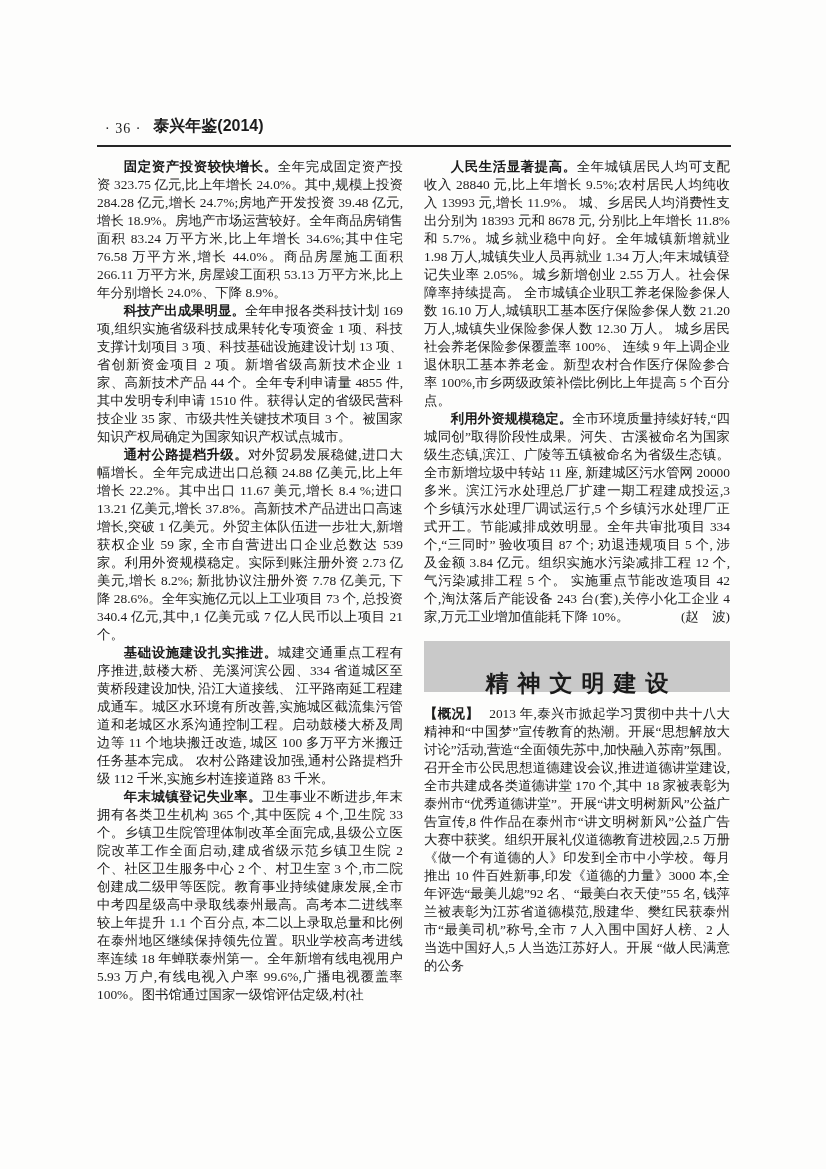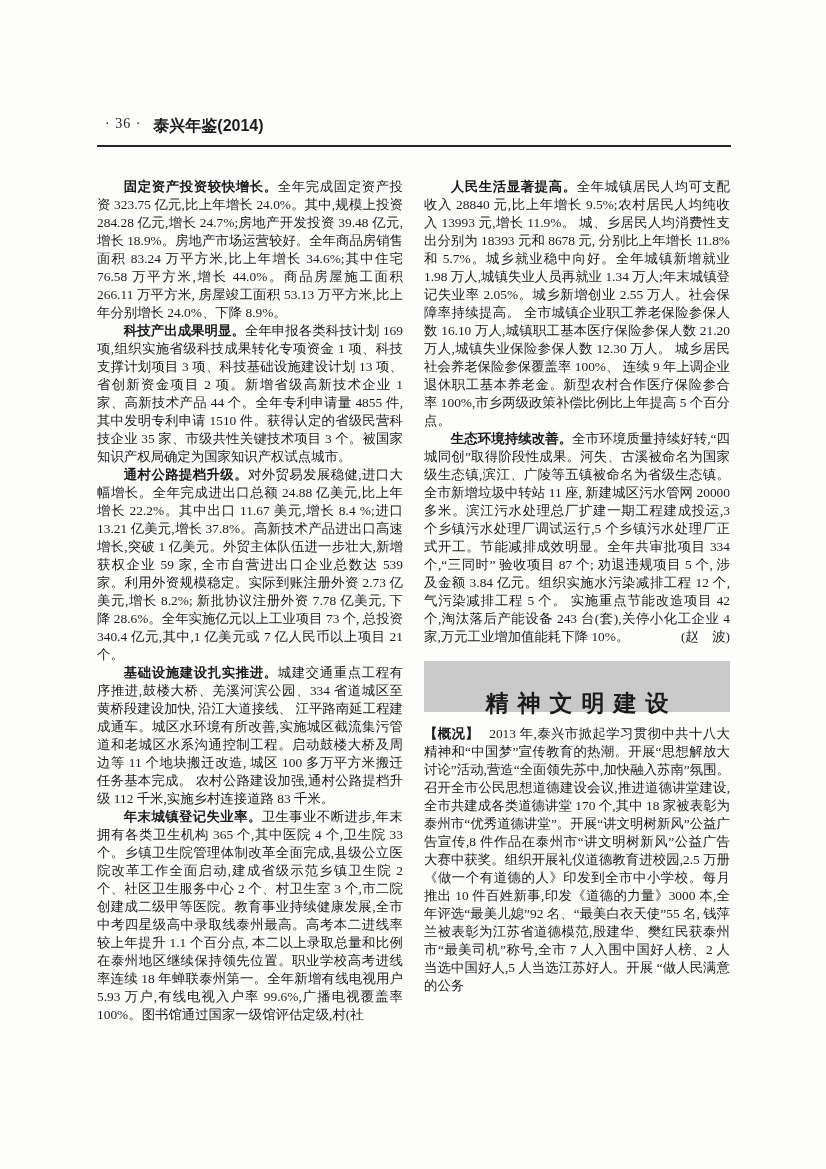--- a/index.html
+++ b/index.html
@@ -8,31 +8,31 @@
     width:826px; height:1169px;
     margin:0 auto;
     background:#fdfdfc;
     color:#1b1b1b;
     font-family:"Liberation Serif","DejaVu Serif",serif;
     overflow:hidden;
   }
   .content { position:absolute; left:97px; top:116px; width:634px; }
 
   .page-header {
-    display:flex; align-items:flex-start; gap:12px;
+    display:flex; align-items:flex-end; gap:12px;
     padding:0 0 8px 8px;
     border-bottom:2.5px solid #262626;
   }
   .page-marker { font-size:14px; letter-spacing:1px; }
   .book-title  { font-size:16px; font-weight:700;
                  font-family:"Liberation Sans","DejaVu Sans",sans-serif; }
 
   .columns { display:flex; gap:21px; margin-top:11px; }
   .col { width:306px; font-size:13.4px; line-height:18px;
-         text-align:justify; text-justify:inter-ideograph;margin-top:20px; }
+         text-align:justify; text-justify:inter-ideograph; }
 
   .para { margin:0; text-indent:2em; }
   .para .lead { font-weight:700; }
   .para.cont { text-indent:0; }
 
   .author { float:right; white-space:pre; }
 
   .section-box {
     margin:15px 0 13px 0;
     height:51px;
@@ -82,21 +82,21 @@
         <p class="para">
           <span class="lead">年末城镇登记失业率。</span><span>卫生事业不断进步,年末拥有各类卫生机构 365 个,其中医院 4 个,卫生院 33 个。乡镇卫生院管理体制改革全面完成,县级公立医院改革工作全面启动,建成省级示范乡镇卫生院 2 个、社区卫生服务中心 2 个、村卫生室 3 个,市二院创建成二级甲等医院。教育事业持续健康发展,全市中考四星级高中录取线泰州最高。高考本二进线率较上年提升 1.1 个百分点, 本二以上录取总量和比例在泰州地区继续保持领先位置。职业学校高考进线率连续 18 年蝉联泰州第一。全年新增有线电视用户 5.93 万户,有线电视入户率 99.6%,广播电视覆盖率 100%。图书馆通过国家一级馆评估定级,村(社</span>
         </p>
       </div>
 
       <div class="col">
         <p class="para">
           <span class="lead">人民生活显著提高。</span><span>全年城镇居民人均可支配收入 28840 元,比上年增长 9.5%;农村居民人均纯收入 13993 元,增长 11.9%。 城、乡居民人均消费性支出分别为 18393 元和 8678 元, 分别比上年增长 11.8% 和 5.7%。城乡就业稳中向好。全年城镇新增就业 1.98 万人,城镇失业人员再就业 1.34 万人;年末城镇登记失业率 2.05%。城乡新增创业 2.55 万人。社会保障率持续提高。 全市城镇企业职工养老保险参保人数 16.10 万人,城镇职工基本医疗保险参保人数 21.20 万人,城镇失业保险参保人数 12.30 万人。 城乡居民社会养老保险参保覆盖率 100%、 连续 9 年上调企业退休职工基本养老金。新型农村合作医疗保险参合率 100%,市乡两级政策补偿比例比上年提高 5 个百分点。</span>
         </p>
         <p class="para">
-          <span class="lead">生态环境持续改善。</span><span>全市环境质量持续好转,“四城同创”取得阶段性成果。河失、古溪被命名为国家级生态镇,滨江、广陵等五镇被命名为省级生态镇。全市新增垃圾中转站 11 座, 新建城区污水管网 20000 多米。滨江污水处理总厂扩建一期工程建成投运,3 个乡镇污水处理厂调试运行,5 个乡镇污水处理厂正式开工。节能减排成效明显。全年共审批项目 334 个,“三同时” 验收项目 87 个; 劝退违规项目 5 个, 涉及金额 3.84 亿元。组织实施水污染减排工程 12 个,气污染减排工程 5 个。 实施重点节能改造项目 42 个,淘汰落后产能设备 243 台(套),关停小化工企业 4 家,万元工业增加值能耗下降 10%。</span><span class="author">(赵　波)</span>
+          <span class="lead">利用外资规模稳定。</span><span>全市环境质量持续好转,“四城同创”取得阶段性成果。河失、古溪被命名为国家级生态镇,滨江、广陵等五镇被命名为省级生态镇。全市新增垃圾中转站 11 座, 新建城区污水管网 20000 多米。滨江污水处理总厂扩建一期工程建成投运,3 个乡镇污水处理厂调试运行,5 个乡镇污水处理厂正式开工。节能减排成效明显。全年共审批项目 334 个,“三同时” 验收项目 87 个; 劝退违规项目 5 个, 涉及金额 3.84 亿元。组织实施水污染减排工程 12 个,气污染减排工程 5 个。 实施重点节能改造项目 42 个,淘汰落后产能设备 243 台(套),关停小化工企业 4 家,万元工业增加值能耗下降 10%。</span><span class="author">(赵　波)</span>
         </p>
 
         <div class="section-box">
           <h2 class="section-title">精神文明建设</h2>
         </div>
 
         <p class="para overview">
           <span class="ov-lead">【概况】</span><span>2013 年,泰兴市掀起学习贯彻中共十八大精神和“中国梦”宣传教育的热潮。开展“思想解放大讨论”活动,营造“全面领先苏中,加快融入苏南”氛围。召开全市公民思想道德建设会议,推进道德讲堂建设,全市共建成各类道德讲堂 170 个,其中 18 家被表彰为泰州市“优秀道德讲堂”。开展“讲文明树新风”公益广告宣传,8 件作品在泰州市“讲文明树新风”公益广告大赛中获奖。组织开展礼仪道德教育进校园,2.5 万册《做一个有道德的人》印发到全市中小学校。每月推出 10 件百姓新事,印发《道德的力量》3000 本,全年评选“最美儿媳”92 名、“最美白衣天使”55 名, 钱萍兰被表彰为江苏省道德模范,殷建华、樊红民获泰州市“最美司机”称号,全市 7 人入围中国好人榜、2 人当选中国好人,5 人当选江苏好人。开展 “做人民满意的公务</span>
         </p>
       </div>

